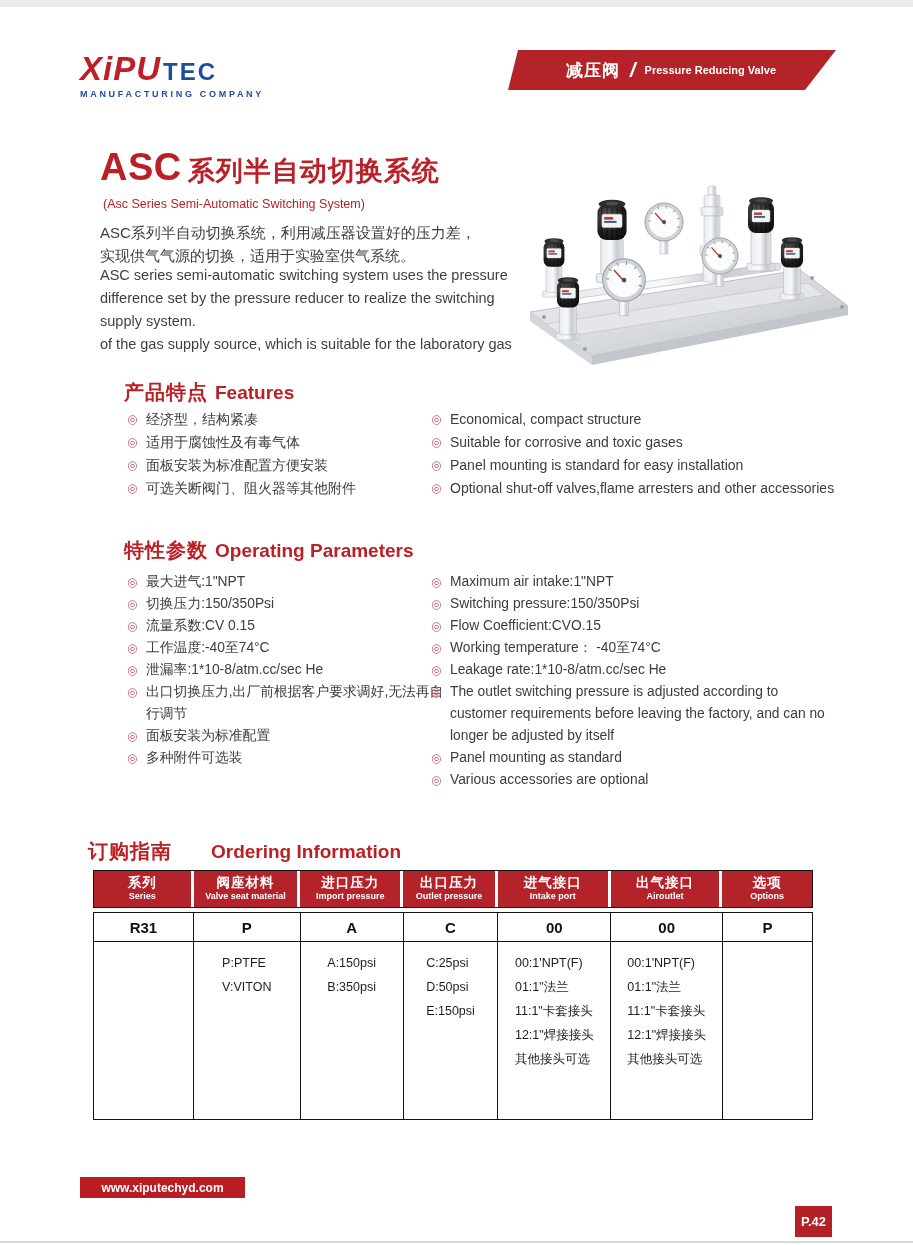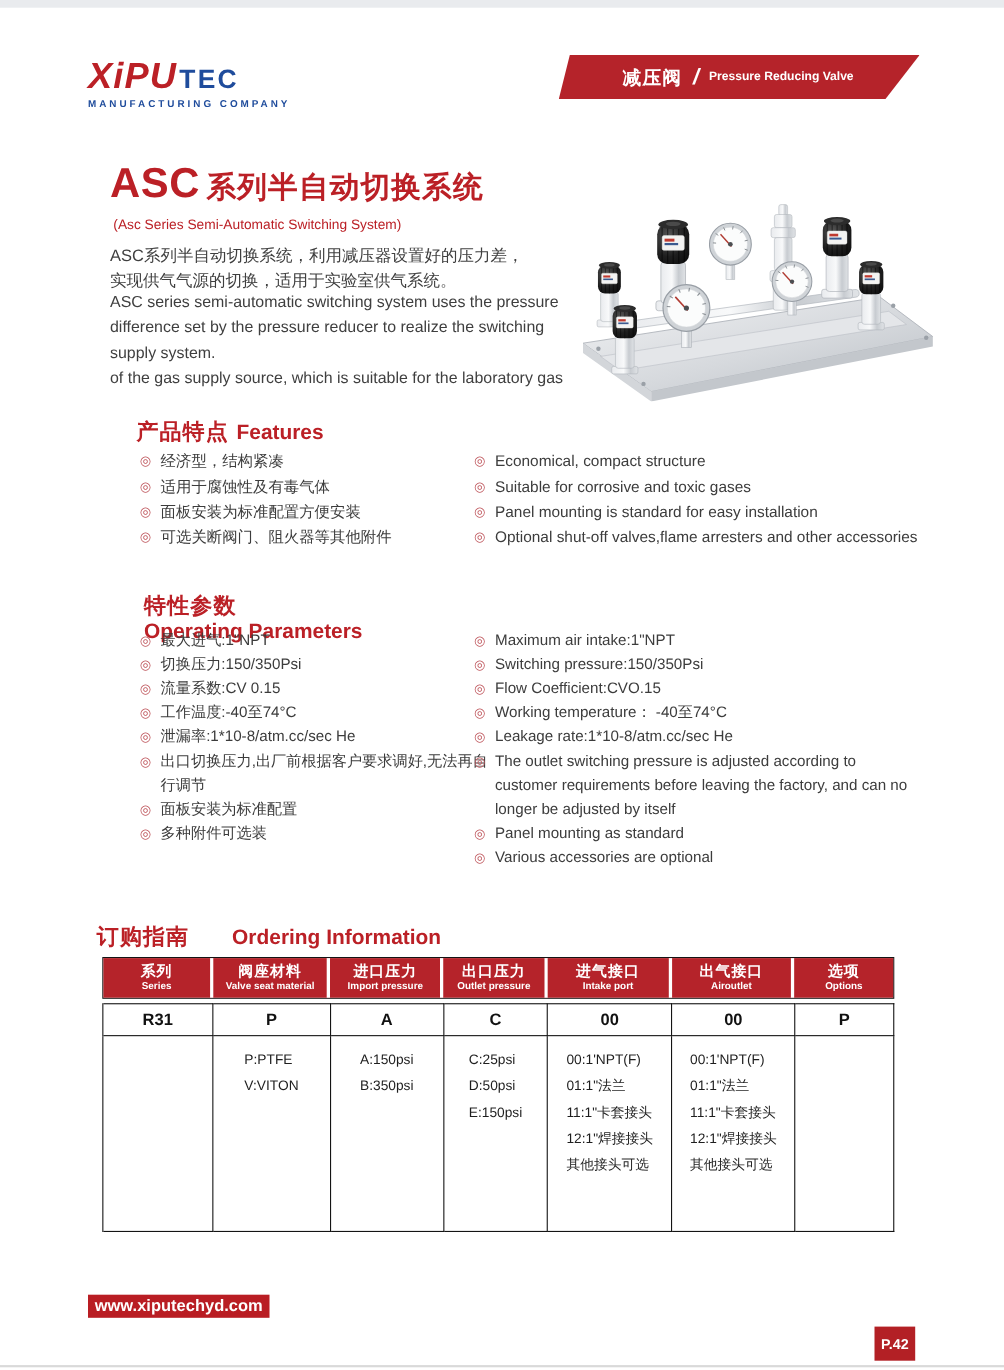--- a/index.html
+++ b/index.html
@@ -42,42 +42,42 @@
   ul.blist{list-style:none;margin:0;padding:0;position:absolute;}
   ul.blist li{position:relative;padding-left:19px;color:#3c3c3c;}
   .bullet{position:absolute;left:0;top:0;color:#c05a60;font-size:12px;}
   .feat li{line-height:23px;font-size:14px;}
   .par li{line-height:22px;font-size:13.8px;}
   .feat-zh{left:127px;top:408px;width:300px;}
   .feat-en{left:431px;top:408px;width:440px;}
   .par-zh{left:127px;top:571px;width:322px;}
   .par-en{left:431px;top:571px;width:404px;}
   .features-h{top:379px;}
-  .params-h{top:537px;flex-direction:column;}
+  .params-h{top:537px;}
   .ordering-h{top:838px;}
 
   
   .otable{position:absolute;left:93px;top:870px;width:720px;}
   .thead{display:flex;border:1px solid #141414;background:#fff;box-sizing:border-box;}
   .th{background:var(--banner-red);color:#fff;text-align:center;padding:4px 0 5px;
       border-right:3px solid #fff;box-sizing:border-box;}
   .th:last-child{border-right:none;}
   .th-zh{font-size:13.5px;font-weight:bold;line-height:16px;letter-spacing:1px;}
   .th-en{font-size:9px;font-weight:bold;line-height:11px;}
   .tgap{height:4px;}
   .trow{display:flex;border-left:1px solid #141414;box-sizing:border-box;}
   .cell{box-sizing:border-box;border-right:1px solid #141414;border-bottom:1px solid #141414;}
   .code-cell{border-top:1px solid #141414;height:30px;display:flex;align-items:center;justify-content:center;
       font-weight:bold;font-size:15px;color:#111;}
   .opts-cell{height:178px;padding-top:9px;text-align:center;}
   .opts-inner{display:inline-block;text-align:left;font-size:12.5px;line-height:24px;color:#1e1e1e;}
 
   
   .site-bar{position:absolute;left:80px;top:1177px;width:165px;height:21px;background:#B91D23;color:#fff;
-      display:flex;align-items:center;justify-content:center;font-size:15px;font-weight:bold;}
+      display:flex;align-items:center;justify-content:center;font-size:12px;font-weight:bold;}
   .page-badge{position:absolute;left:795px;top:1206px;width:37px;height:31px;background:#B32025;color:#fff;
       display:flex;align-items:center;justify-content:center;font-size:13px;font-weight:bold;}
 </style>
 </head>
 <body>
 
 <div class="page">
   <div class="top-band"></div>
 
   <div class="logo">

